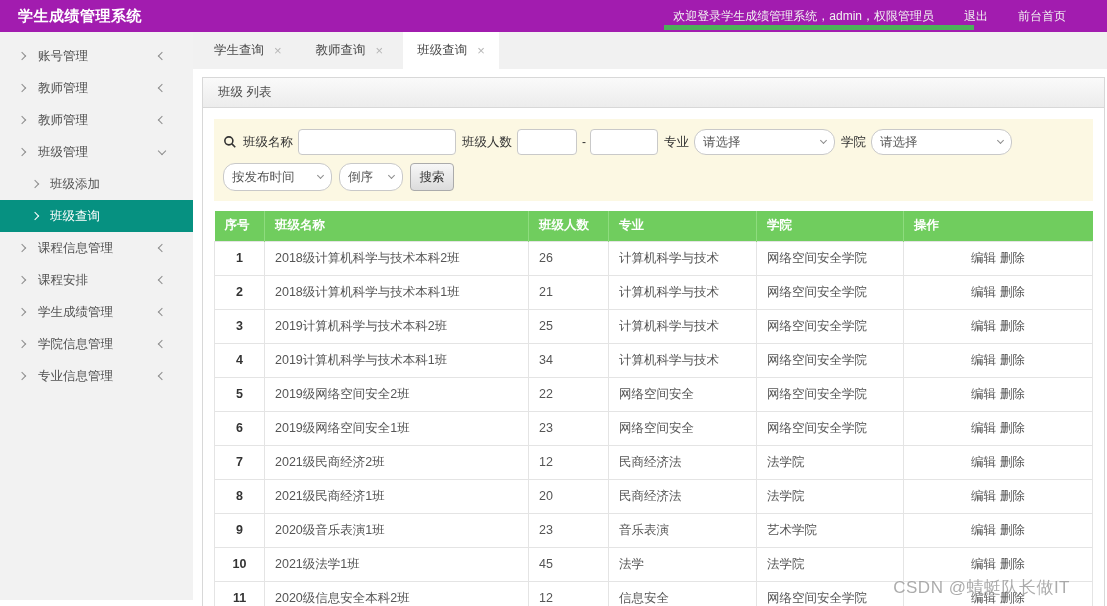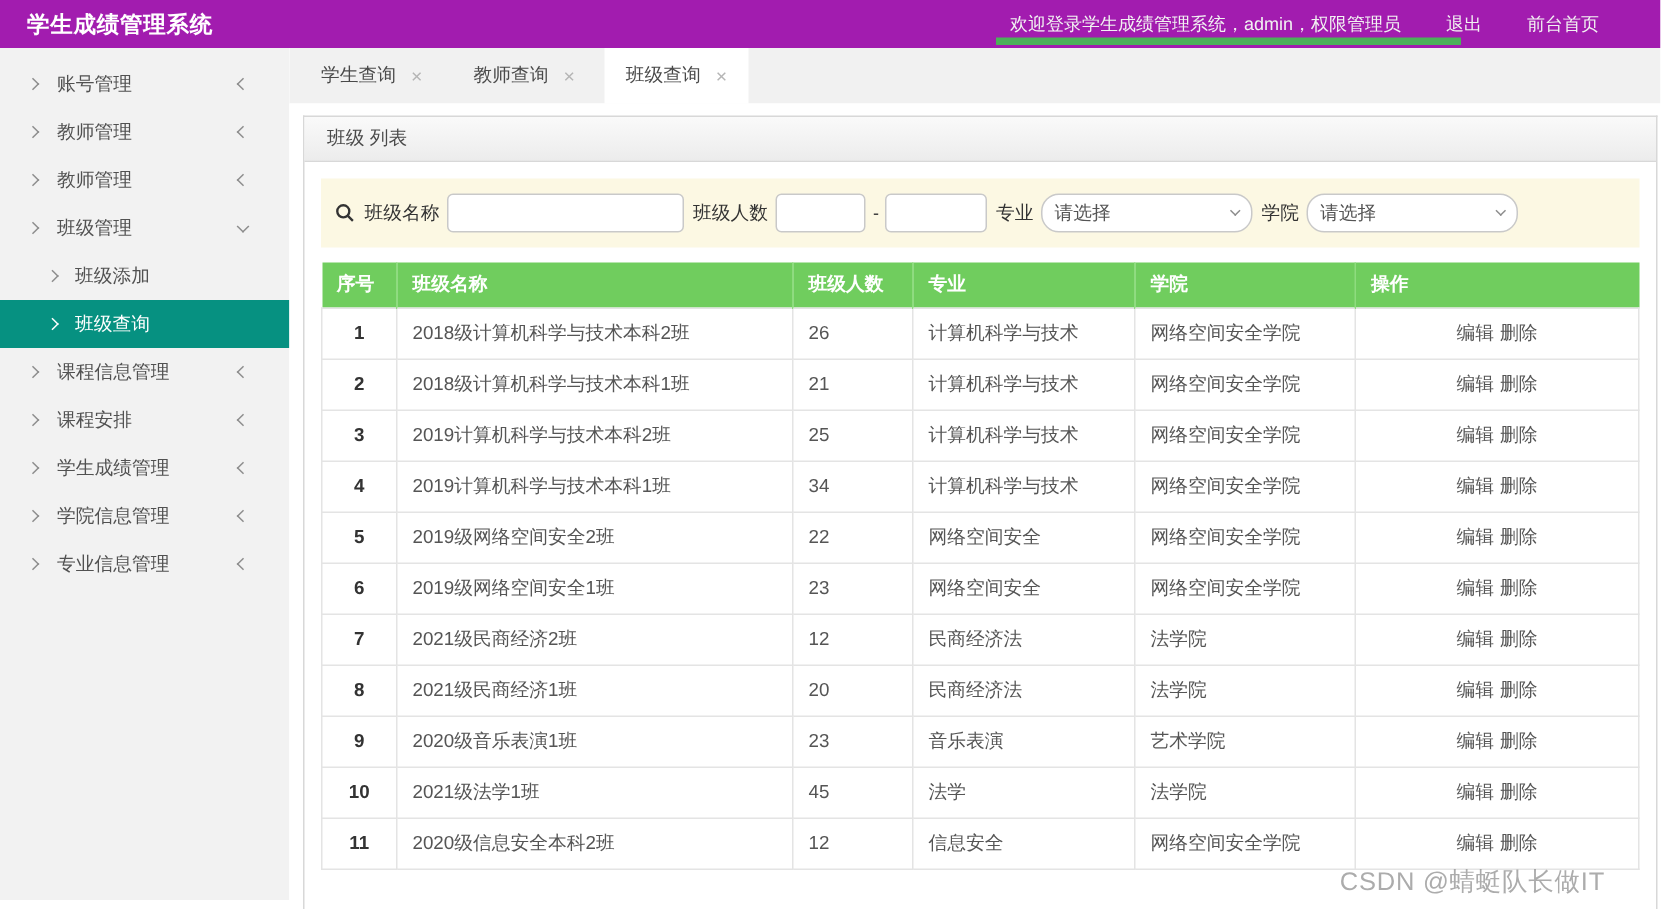--- a/index.html
+++ b/index.html
@@ -199,20 +199,31 @@
               <div class="fselect sel-major">
                 <span>请选择</span>
                 <span class="chev down"></span>
               </div>
               <span class="slabel">学院</span>
               <div class="fselect sel-college">
                 <span>请选择</span>
                 <span class="chev down"></span>
               </div>
             </div>
+            <div class="srow">
+              <div class="fselect sel-sort">
+                <span>按发布时间</span>
+                <span class="chev down"></span>
+              </div>
+              <div class="fselect sel-order">
+                <span>倒序</span>
+                <span class="chev down"></span>
+              </div>
+              <button class="btn-search">搜索</button>
+            </div>
           </div>
 
           <table class="gridtable">
             <colgroup>
               <col style="width:50px">
                 <col style="width:264px">
                 <col style="width:80px">
               <col style="width:148px">
                 <col style="width:147px">
                 <col>

